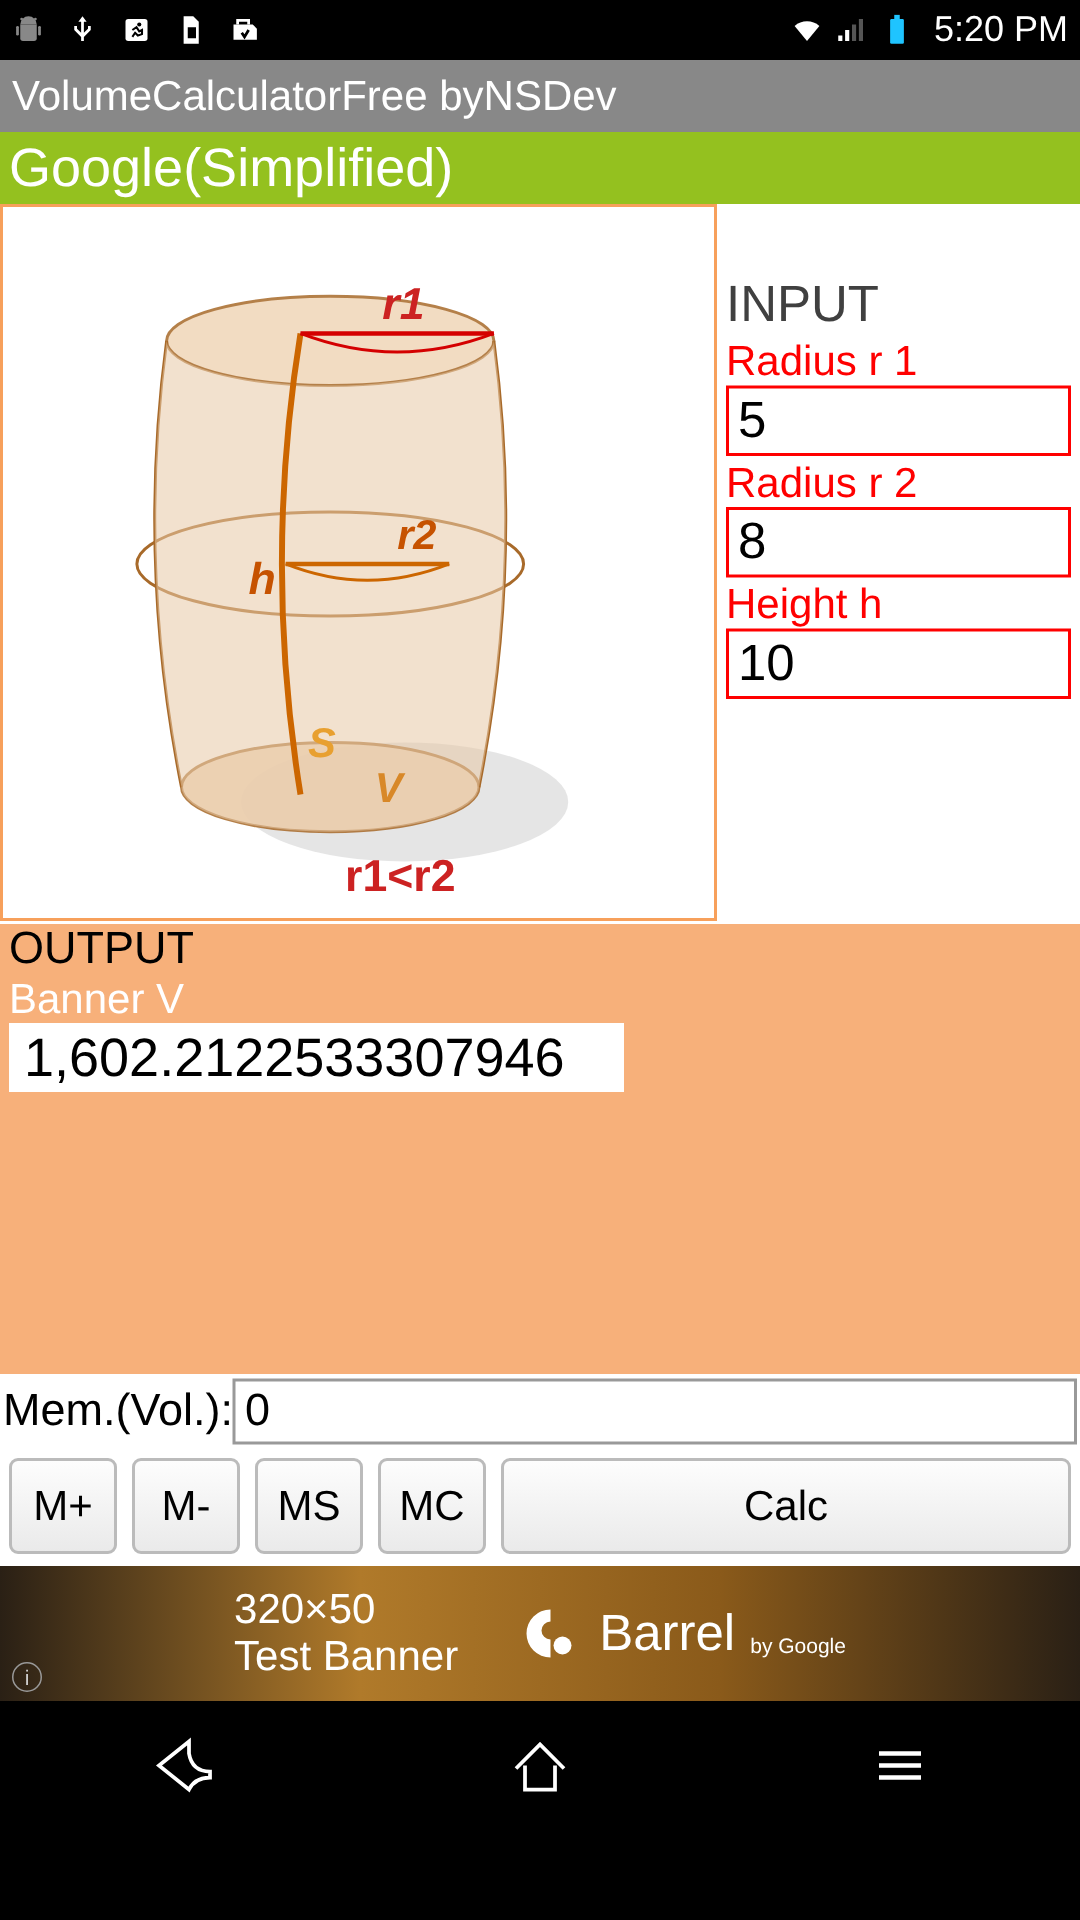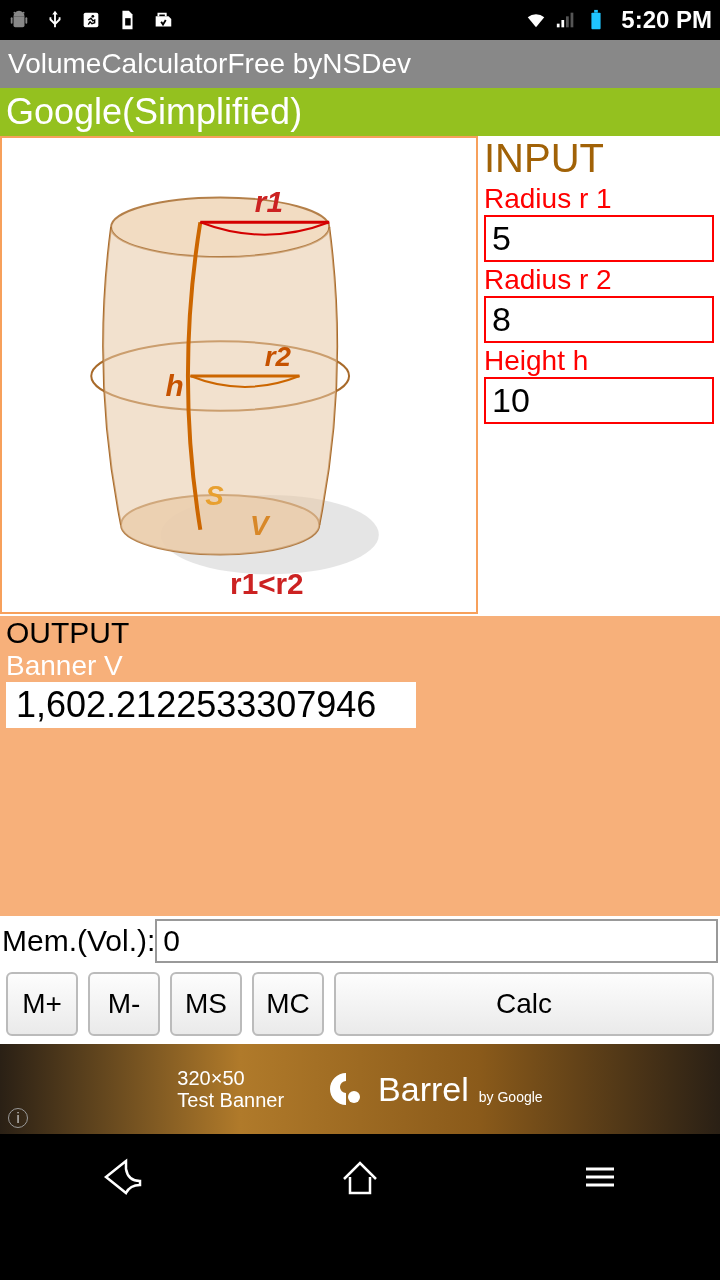--- a/index.html
+++ b/index.html
@@ -14,21 +14,21 @@
   .status-bar {
     height: 40px;
     background: #000;
     color: #fff;
     display: flex;
     align-items: center;
     padding: 0 8px;
     font-size: 20px;
   }
   .status-left { display: flex; gap: 14px; align-items: center; }
-  .status-right { margin-left: auto; display: flex; gap: 8px; align-items: center; font-weight: bold; }
+  .status-right { margin-left: auto; display: flex; gap: 8px; align-items: center; }
   .status-icon { width: 22px; height: 22px; display:inline-block; }
   .clock { font-size: 24px; margin-left: 6px; }
 
   .app-title {
     background: #888;
     color: #ffffff;
     font-size: 28px;
     padding: 6px 8px;
     height: 48px;
     display:flex;
@@ -57,22 +57,23 @@
     background: #fff;
     position: relative;
   }
   .barrel-svg { width:100%; height:100%; }
 
   .inputs {
     flex: 1;
     padding: 0 6px;
   }
   .section-header {
-    font-size: 40px;
-    color: #a16207;
+    font-size: 34px;
+    color: #404040;
+    margin-top: 48px;
   }
   .field-label {
     color: #ff0000;
     font-size: 28px;
     margin-top: 2px;
   }
   .field-input {
     width: 100%;
     border: 2px solid #ff0000;
     font-size: 34px;
@@ -135,21 +136,21 @@
   .ad {
     height:90px;
     background: linear-gradient(90deg,#2a2015,#b07a2a,#8a5a1a,#2a2015);
     color:#fff;
     display:flex;
     align-items:center;
     justify-content:center;
     gap:40px;
     position:relative;
   }
-  .ad-left { font-size:20px; line-height:1.1; }
+  .ad-left { font-size:28px; line-height:1.1; }
   .ad-right { font-size:34px; display:flex; align-items:center; gap:10px;}
   .ad-small { font-size:14px; align-self:flex-end; margin-bottom:6px; }
   .ad-info {
     position:absolute; left:8px; bottom:6px;
     width:20px;height:20px;border:1px solid #999;border-radius:50%;
     font-size:14px;color:#ccc;display:flex;align-items:center;justify-content:center;
   }
 
   .nav-bar {
     height:86px;

